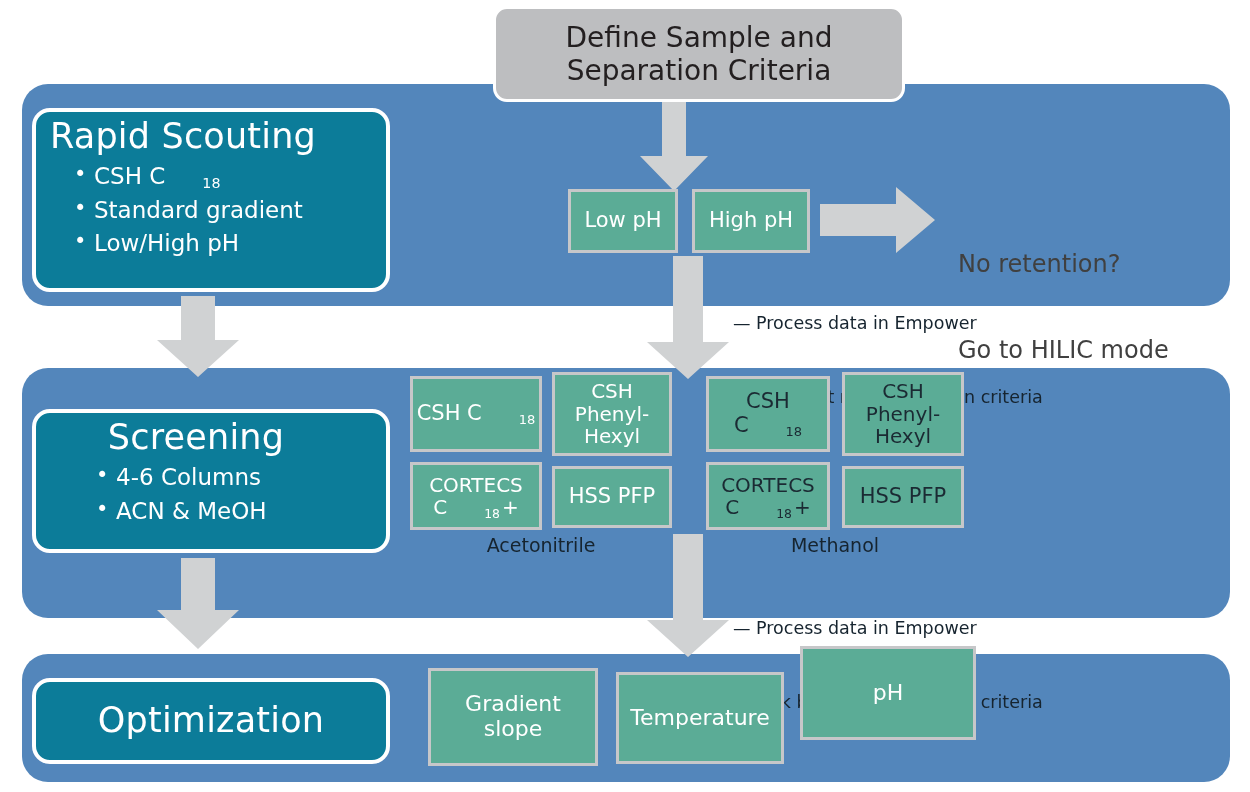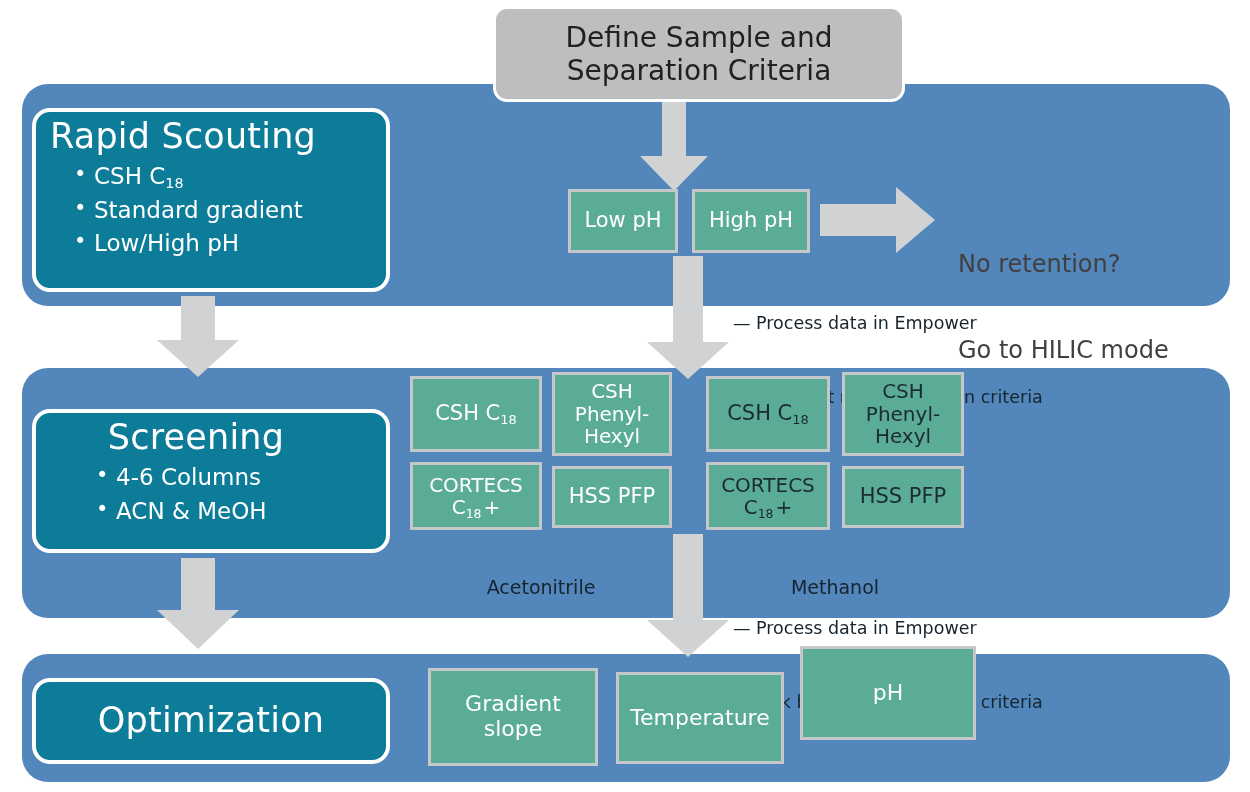--- a/index.html
+++ b/index.html
@@ -47,21 +47,21 @@
     position:relative;
     white-space:nowrap;
   }
   .stagecard li:before{
     content:"\2022";
     position:absolute;
     left:-20px;
     top:-1px;
     font-size:21px;
   }
-  sub{font-size:.62em;vertical-align:baseline;position:relative;top:.31em;}
+  sub{font-size:.62em;vertical-align:baseline;position:relative;top:.31em;margin-left:37px;}
 
   
   .graybox{
     position:absolute;
     background:#BDBEC0;
     border:3px solid #FFFFFF;
     border-radius:14px;
     box-sizing:border-box;
     color:#231F20;
     display:flex;align-items:center;justify-content:center;
@@ -81,21 +81,20 @@
     line-height:1.12;
   }
   .gb-white{color:#FFFFFF;}
   .gb-dark{color:#1B2A33;}
   .solventlabel{
     position:absolute;
     color:#16242F;
     font-size:19px;
     text-align:center;
     white-space:nowrap;
-    margin-top:42px;
   }
   .notes{
     position:absolute;
     color:#16242F;
     font-size:17.5px;
     line-height:1.42;
     white-space:pre;
   }
   .hilic{
     position:absolute;

